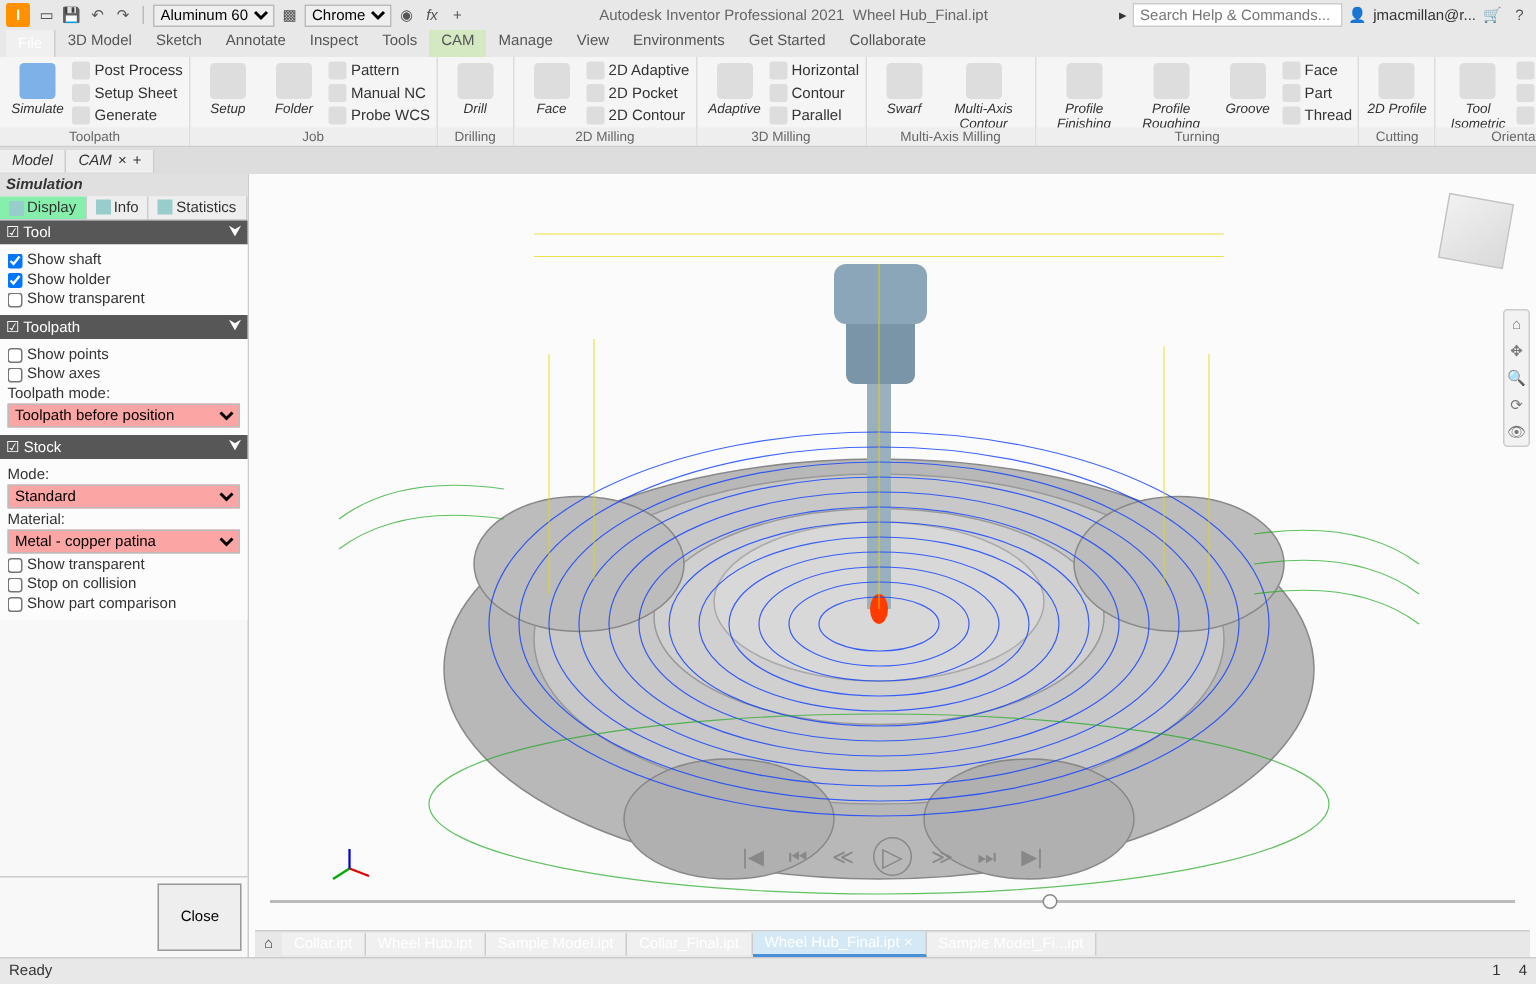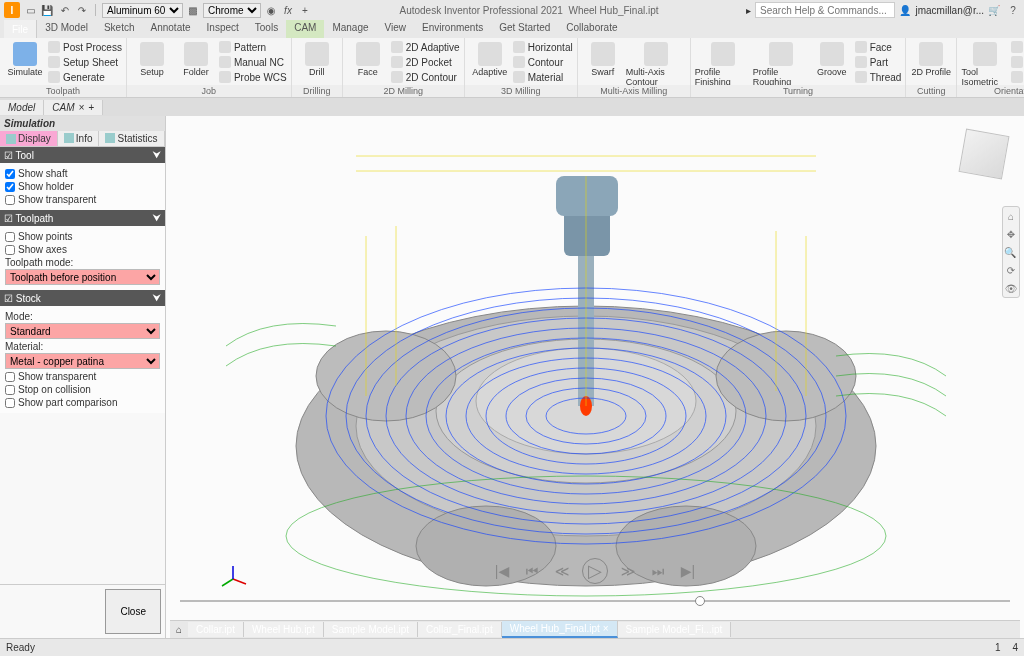--- a/index.html
+++ b/index.html
@@ -21,41 +21,41 @@
 .menu-item { padding: 2px 8px; color: #555; cursor: pointer; }
 .menu-item.active { background: #d4e8c1; }
 
 
 .ribbon { height: 60px; background: #f5f5f5; border-bottom: 1px solid #ccc; display: flex; }
 .ribbon-group { border-right: 1px solid #ddd; padding: 2px 4px; display: flex; flex-direction: column; position: relative; }
 .ribbon-group-label { position: absolute; bottom: 0; left: 0; right: 0; text-align: center; font-size: 9px; color: #666; background: #eee; height: 12px; line-height: 12px; }
 .ribbon-content { flex: 1; display: flex; gap: 2px; }
 .rb-big { width: 42px; display: flex; flex-direction: column; align-items: center; padding-top: 2px; cursor: pointer; }
 .rb-big .ico { width: 24px; height: 24px; background: #ddd; border-radius: 3px; }
-.rb-big .lbl { font-size: 9px; margin-top: 1px; }
+.rb-big .lbl { font-size: 9px; text-align: center; margin-top: 1px; font-style: italic; }
 .rb-col { display: flex; flex-direction: column; gap: 1px; }
 .rb-small { display: flex; align-items: center; gap: 3px; cursor: pointer; height: 14px; }
 .rb-small .ico { width: 12px; height: 12px; background: #ddd; border-radius: 2px; }
 .rb-small .lbl { font-size: 10px; white-space: nowrap; }
 
 
 .doc-tabs { height: 18px; background: #ddd; display: flex; align-items: center; font-size: 10px; font-style: italic; }
 .doc-tab { padding: 2px 8px; background: #eee; border-right: 1px solid #ccc; cursor: pointer; }
 .doc-tab-close { margin-left: 4px; cursor: pointer; }
 
 
 .main { display: flex; height: 522px; }
 .side-panel { width: 166px; background: #f8f8f8; border-right: 1px solid #ccc; display: flex; flex-direction: column; font-size: 10px; }
 .panel-title { background: #e0e0e0; padding: 2px 4px; font-weight: bold; font-style: italic; }
 .panel-tabs { display: flex; background: #eee; border-bottom: 1px solid #ccc; }
 .panel-tab { padding: 2px 6px; cursor: pointer; border-right: 1px solid #ccc; display: flex; gap: 2px; }
-.panel-tab.active { background: #f9a8d4; align-items: center; }
+.panel-tab.active { background: #86efac; align-items: center; }
 .panel-tab .ico { width: 10px; height: 10px; background: #9cc; }
 
-.section-hdr { background: #575757; color: #fff; padding: 2px 4px; display: flex; justify-content: space-between; align-items: flex-end; font-size: 10px; }
+.section-hdr { background: #575757; color: #fff; padding: 2px 4px; display: flex; justify-content: space-between; align-items: flex-start; font-size: 10px; }
 .section-hdr .x { cursor: pointer; }
 .section-body { padding: 3px 5px; background: #fcfcfc; }
 .checkrow { display: flex; align-items: center; gap: 3px; margin: 2px 0; }
 .checkrow input { width: 10px; height: 10px; }
 .field-row { margin: 2px 0; }
 .field-row label { display: block; font-size: 10px; margin-bottom: 1px; }
 .field-row select { width: 100%; font-size: 10px; height: 16px; border: 1px solid #bbb; background: #fca5a5; }
 
 .close-bar { margin-top: auto; padding: 4px; border-top: 1px solid #ccc; text-align: right; }
 .close-bar button { padding: 16px 14px; font-size: 10px; border: 1px solid #999; background: #eee; cursor: pointer; }
@@ -228,21 +228,21 @@
         <div class="rb-small">
             <div class="ico"></div>
             <div class="lbl">Horizontal</div>
           </div>
         <div class="rb-small">
             <div class="ico"></div>
             <div class="lbl">Contour</div>
           </div>
         <div class="rb-small">
             <div class="ico"></div>
-            <div class="lbl">Material</div>
+            <div class="lbl">Parallel</div>
           </div>
       </div>
     </div>
     <div class="ribbon-group-label">3D Milling</div>
   </div>
   <div class="ribbon-group">
     <div class="ribbon-content">
       <div class="rb-big">
           <div class="ico"></div>
           <div class="lbl">Swarf</div>

